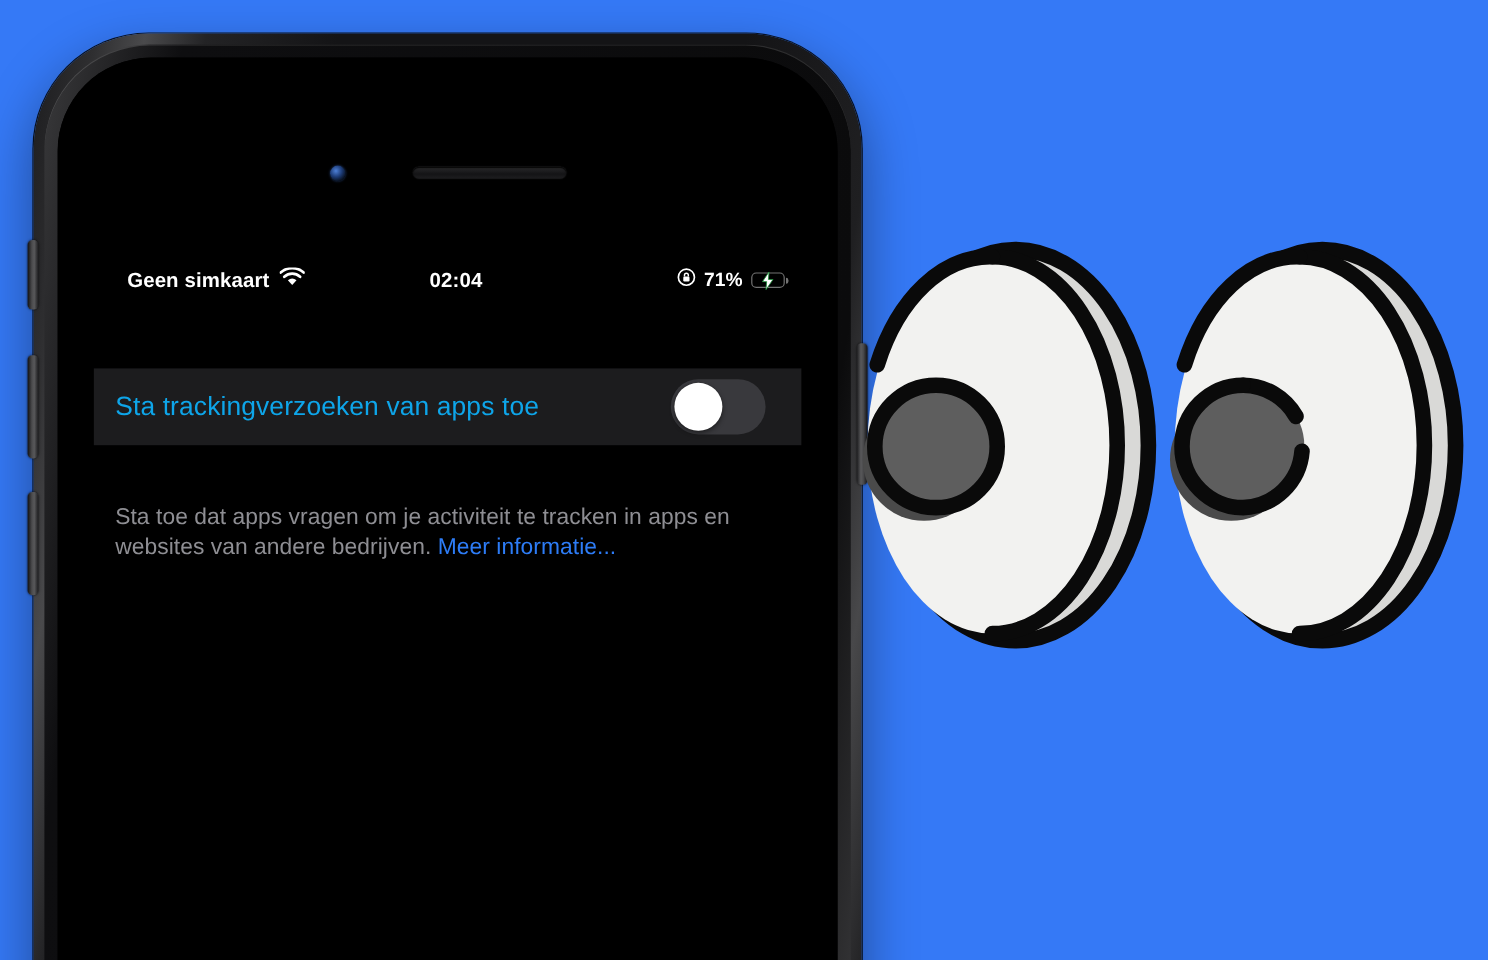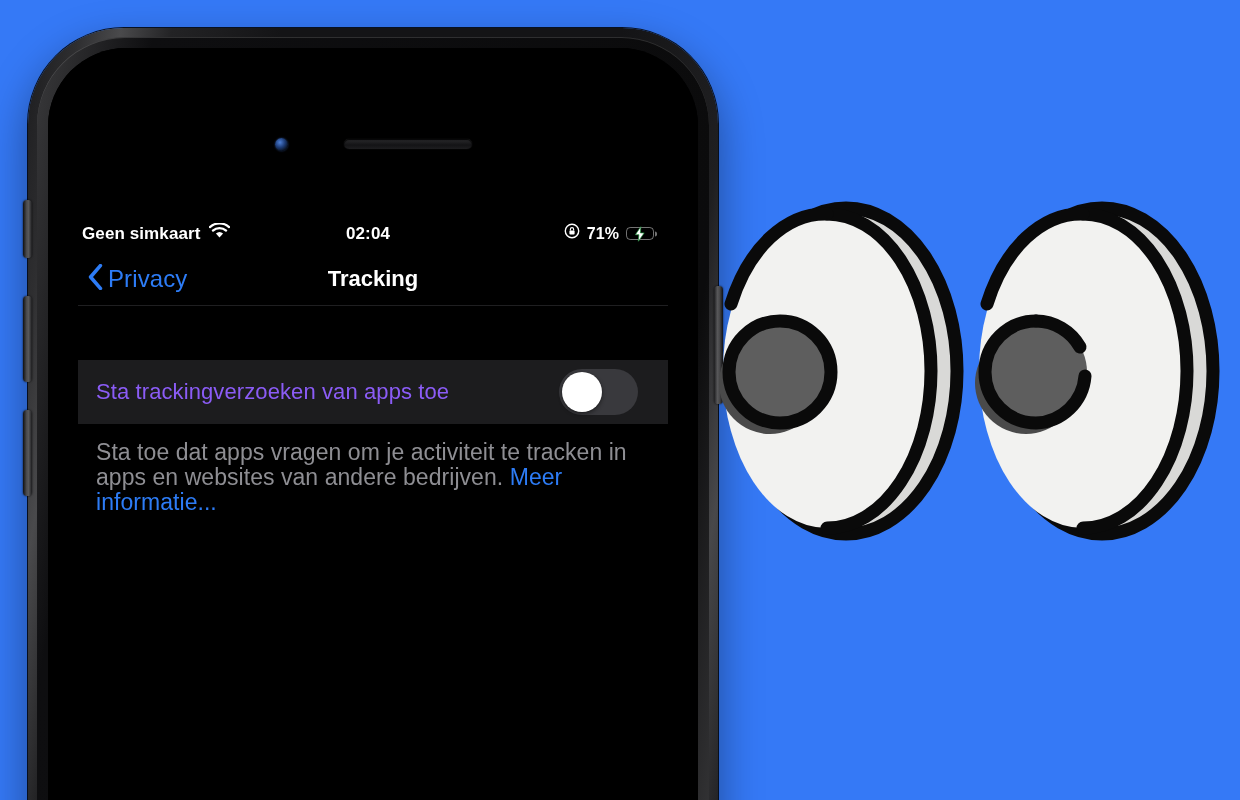--- a/index.html
+++ b/index.html
@@ -84,21 +84,21 @@
     overflow:hidden;
   }
 
   
   #status-bar {
     height:39px;
     display:flex; align-items:center;
     padding:0 14px 0 4px;
     font-size:17px; font-weight:600; letter-spacing:.1px;
   }
-  #status-left { display:flex; align-items:center; gap:9px; flex:1; }
+  #status-left { display:flex; align-items:center; gap:9px; flex:1;margin-left:24px; }
   #status-center { flex:0 0 auto; font-variant-numeric:tabular-nums; }
   #status-right { display:flex; align-items:center; justify-content:flex-end; gap:7px; flex:1; }
 
   .wifi-icon { display:block; }
   .lock-icon { display:block; }
 
   
   #battery {
     position:relative;
     width:28px; height:13px;
@@ -155,45 +155,46 @@
     background:#1C1C1E;
     height:64px;
     display:flex; align-items:center;
     padding:0 30px 0 18px;
     cursor:pointer;
   }
   #toggle-label {
     flex:1;
     font-size:22px;
     letter-spacing:.1px;
-    color:#8b5cf6;
+    color:#0ea5e9;
   }
   #toggle-switch {
     position:relative;
     width:79px; height:46px;
     border-radius:23px;
     background:#39393D;
     flex:0 0 auto;
     cursor:pointer;
   }
   #toggle-knob {
     position:absolute;
     top:3px; left:3px;
     width:40px; height:40px;
     border-radius:50%;
     background:#fff;
     box-shadow:0 2px 4px rgba(0,0,0,.45), 0 0 1px rgba(0,0,0,.3);
   }
 
   #footer-note {
     padding:16px 30px 0 18px;
-    font-size:23px;
+    font-size:19px;
     line-height:25px;
     color:#8E8E93;
     letter-spacing:.05px;
+    margin-top:32px;
   }
   #footer-link { color:#2D7CF6; cursor:pointer; }
 
   
   #eyes {
     position:absolute;
     left:718px; top:196px;
     width:512px; height:350px;
   }
 </style>
@@ -243,31 +244,20 @@
             <span id="battery-pct">71%</span>
             <span id="battery">
               <span id="battery-fill" style="width: 71%; background: rgb(52, 199, 89);"></span>
               <svg id="battery-bolt" viewBox="0 0 11 15" style="display: block;">
                 <path d="M6.6 0 L1.1 8.2 H4.6 L4.0 15 L9.9 6.4 H6.1 Z" fill="#fff" stroke="#1F8F3C" stroke-width="0.7" stroke-linejoin="round"></path>
               </svg>
             </span>
           </div>
         </div>
 
-        <div id="nav-bar">
-          <div id="back-button">
-            <span id="back-chevron">
-              <svg width="15" height="26" viewBox="0 0 15 26">
-                <path d="M12.4 1.6 L2.6 13 L12.4 24.4" stroke="#2D7CF6" stroke-width="3.6" fill="none" stroke-linecap="round" stroke-linejoin="round"></path>
-              </svg>
-            </span>
-            <span id="back-label">Privacy</span>
-          </div>
-          <div id="nav-title">Tracking</div>
-        </div>
 
         <div id="content">
           <div id="group-gap"></div>
 
           <div id="toggle-cell">
             <span id="toggle-label">Sta trackingverzoeken van apps toe</span>
             <span id="toggle-switch" style="background: rgb(57, 57, 61);">
               <span id="toggle-knob" style="background: rgb(255, 255, 255); left: 3px;"></span>
             </span>
           </div>

